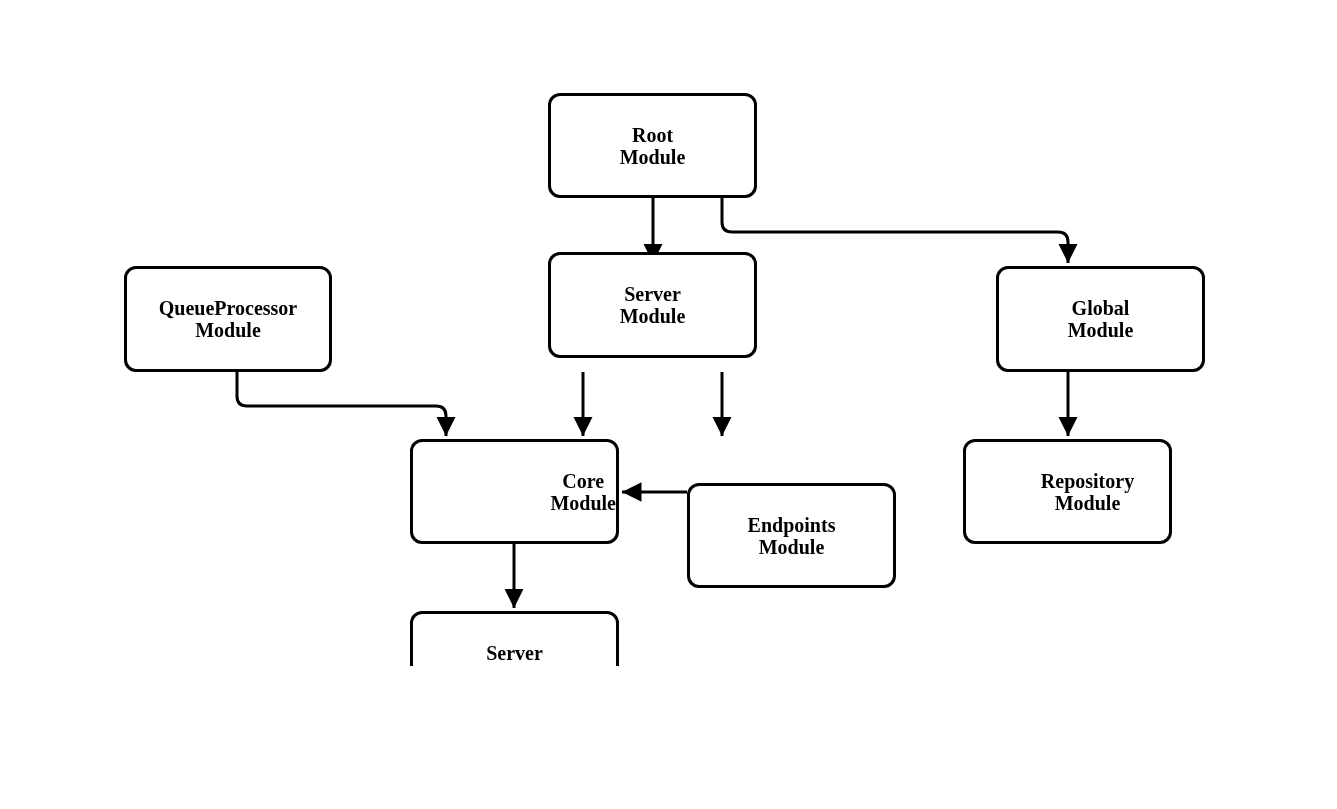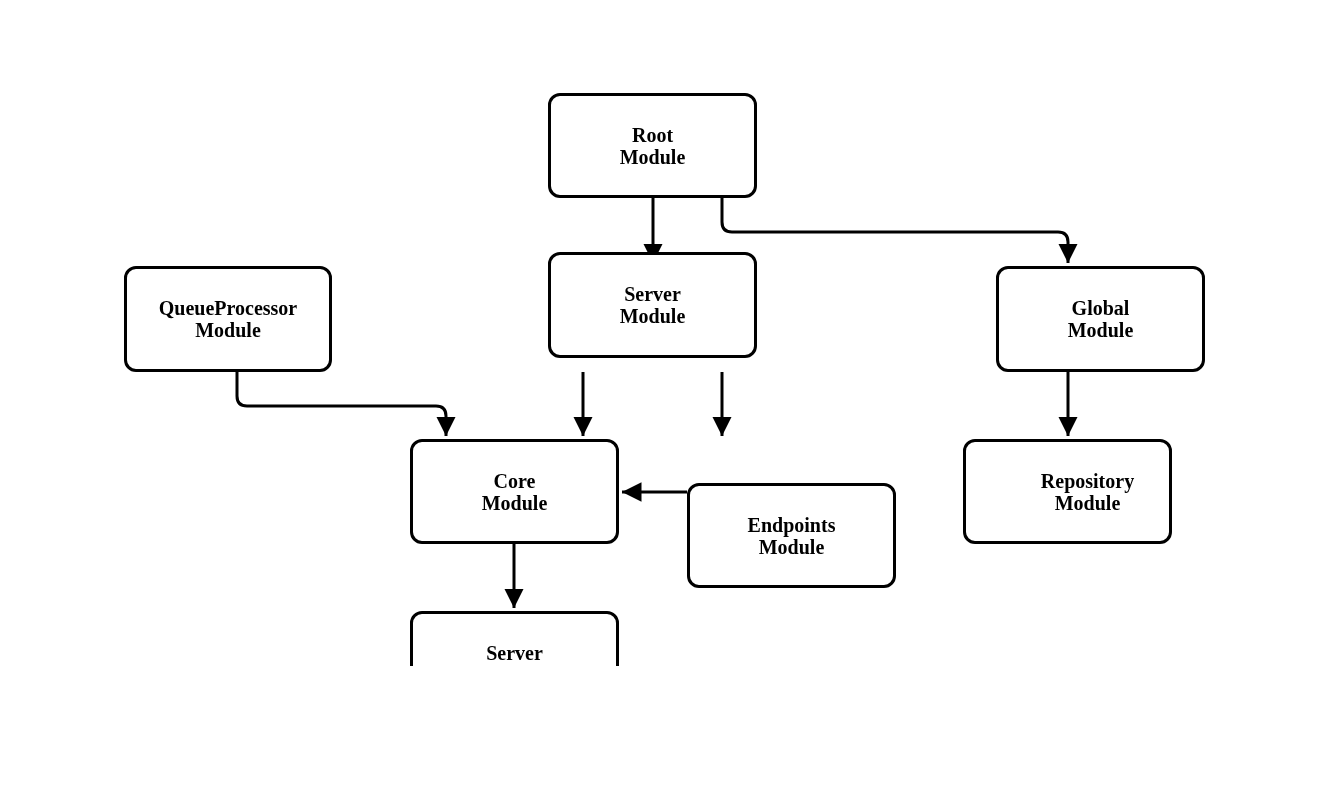--- a/index.html
+++ b/index.html
@@ -84,21 +84,21 @@
   <div class="node" style="left:548px; top:252px; width:209px; height:106px;">
     <span class="node-label">Server
 Module</span>
   </div>
 
   <div class="node" style="left:996px; top:266px; width:209px; height:106px;">
     <span class="node-label">Global
 Module</span>
   </div>
 
-  <div class="node" style="left:410px; top:439px; width:209px; height:105px;">
+  <div class="node" style="left:410px; top:439px; width:209px; height:105px;justify-content:flex-end;">
     <span class="node-label">Core
 Module</span>
   </div>
 
   <div class="node" style="left:687px; top:439px; width:209px; height:105px;margin-top:44px;">
     <span class="node-label">Endpoints
 Module</span>
   </div>
 
   <div class="node" style="left:963px; top:439px; width:209px; height:105px;padding-left:40px;">

